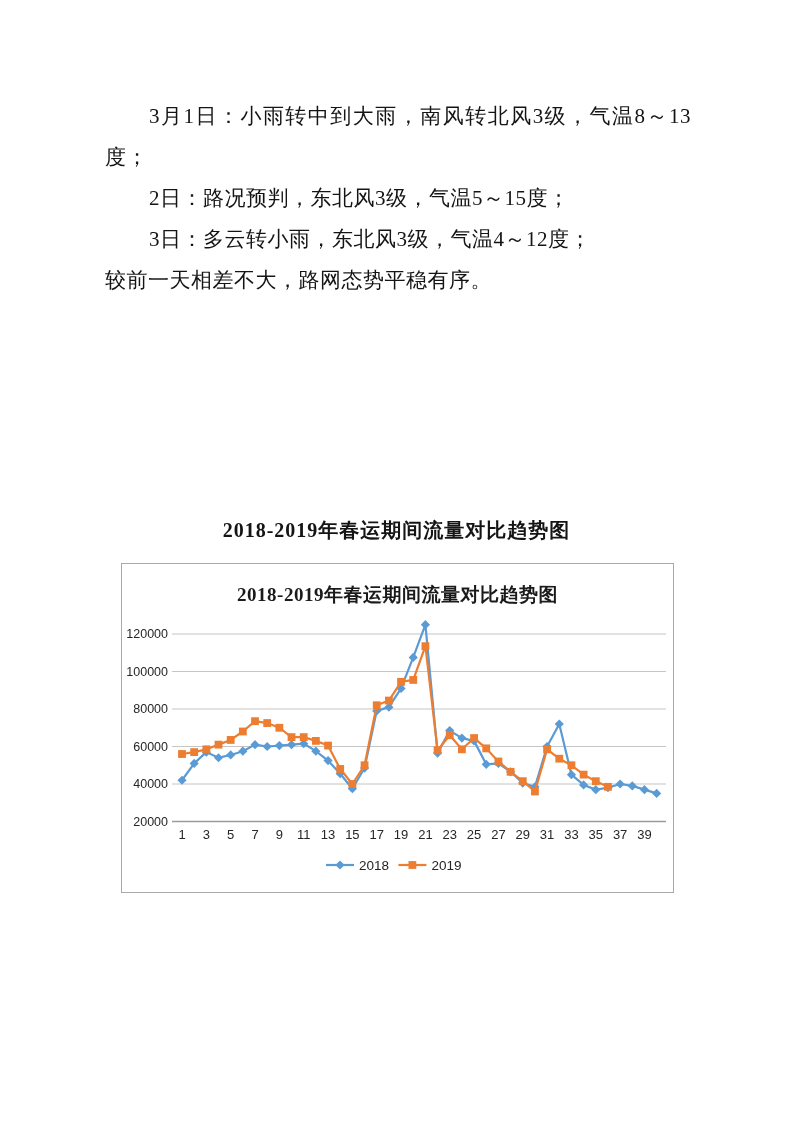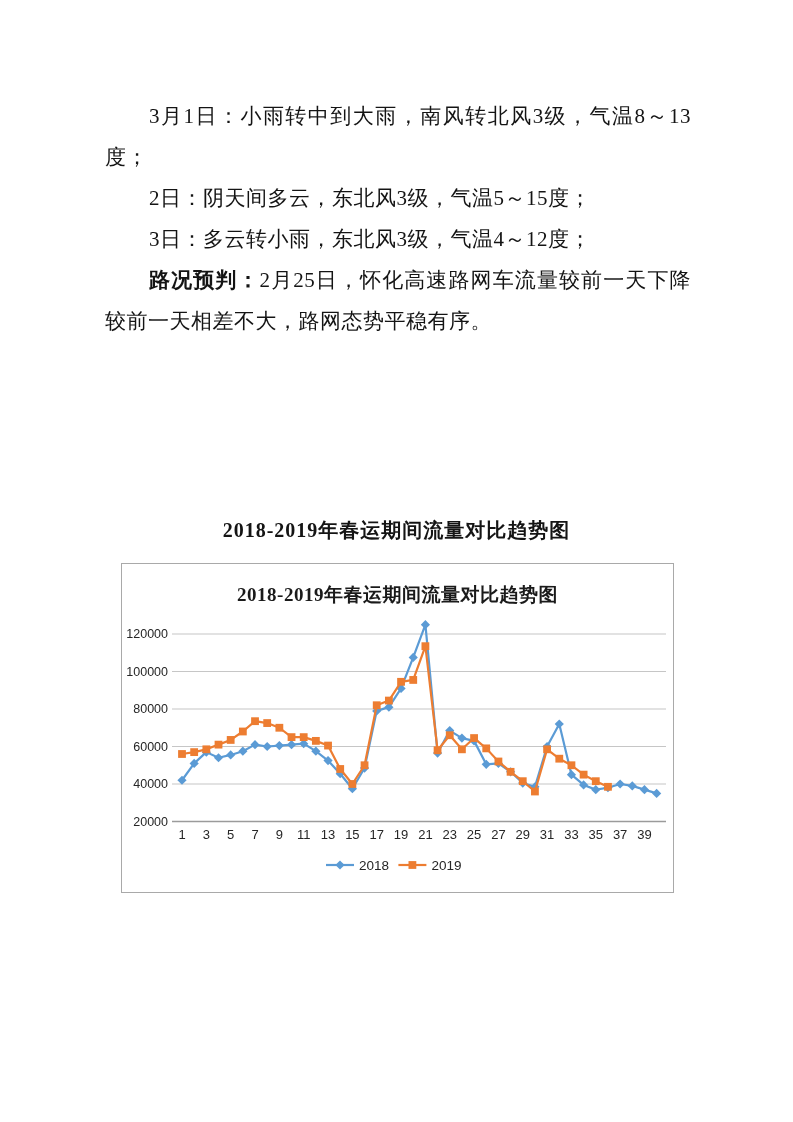--- a/index.html
+++ b/index.html
@@ -49,23 +49,22 @@
   .chart-box svg{display:block;width:551px;height:328px;}
 </style>
 </head>
 <body>
 
 <div class="page">
 
   <div class="textblock">
     <div class="tline indent fill"><span>3月1日：小雨转中到大雨，南风转北风3级，气温8～13</span></div>
     <div class="tline"><span>度；</span></div>
-    <div class="tline indent"><span>2日：阴天间多云，东北风3级，气温5～15度；</span></div>
+    <div class="tline indent"><span>2日：路况预判，东北风3级，气温5～15度；</span></div>
     <div class="tline indent"><span>3日：多云转小雨，东北风3级，气温4～12度；</span></div>
-    <div class="tline indent fill"><b>路况预判：</b><span>2月25日，怀化高速路网车流量较前一天下降</span></div>
     <div class="tline"><span>较前一天相差不大，路网态势平稳有序。</span></div>
   </div>
 
   <h2 class="section-title">2018-2019年春运期间流量对比趋势图</h2>
 
   <div class="chart-box">
     <svg id="chart" viewBox="0 0 551 328" xmlns="http://www.w3.org/2000/svg">
         <text x="275.5" y="37" text-anchor="middle" font-size="19" font-weight="bold" font-family="&quot;Liberation Serif&quot;,&quot;DejaVu Serif&quot;,serif" fill="#1a1a1a" letter-spacing="0.5">2018-2019年春运期间流量对比趋势图</text>
         <line x1="50" y1="257.5" x2="544" y2="257.5" stroke="#9b9b9b" stroke-width="1.4"></line>
         <text x="46" y="261.9" text-anchor="end" font-size="12.5" font-family="&quot;Liberation Sans&quot;,&quot;DejaVu Sans&quot;,sans-serif" fill="#262626">20000</text>

